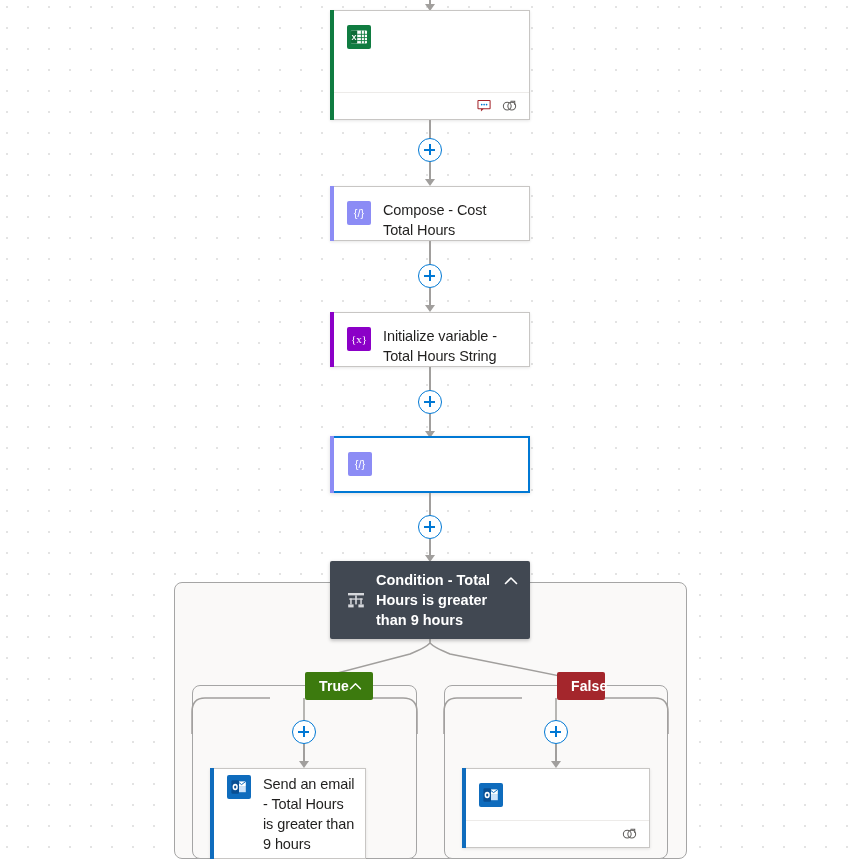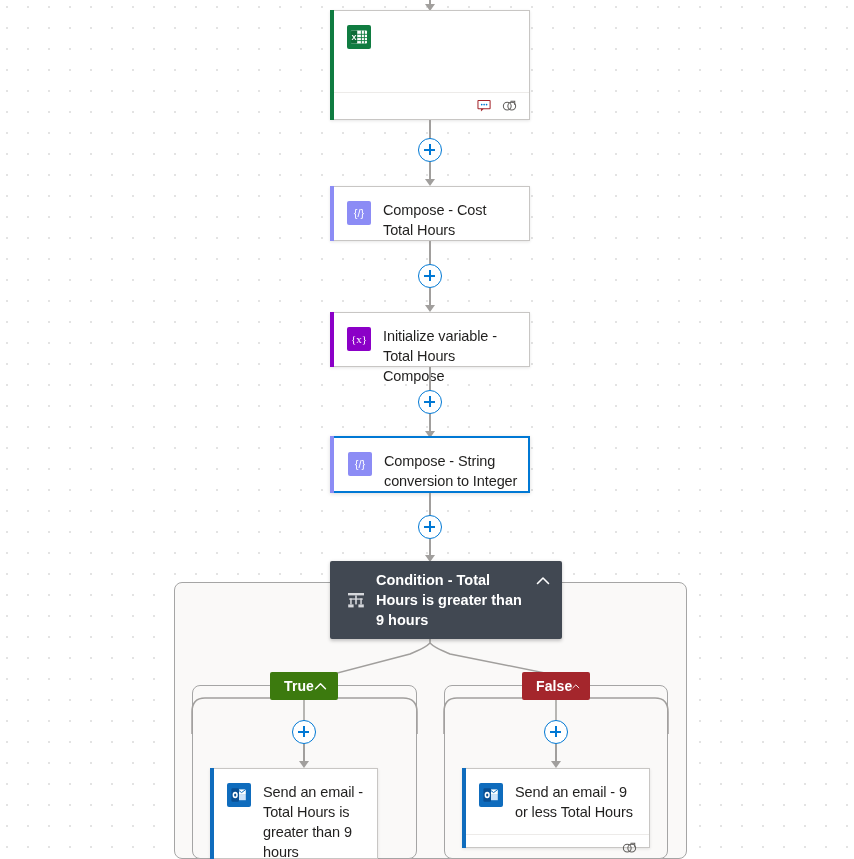--- a/index.html
+++ b/index.html
@@ -192,20 +192,21 @@
   .branch-label {
     position: absolute;
     height: 28px;
     border-radius: 2px;
     display: flex;
     align-items: center;
     padding: 0 10px 0 14px;
     box-sizing: border-box;
     cursor: pointer;
     gap: 0;
+    margin-left: 35px;
   }
   .branch-label .bl-text {
     font-size: 14px;
     font-weight: bold;
     color: #ffffff;
     letter-spacing: 0.1px;
   }
 </style>
 </head>
 <body>
@@ -272,38 +273,37 @@
   <div class="arrow-head" style="left:425px; top:305px;"></div>
 
   <div class="card" style="left:330px; top:312px; width:200px; height:55px;">
     <div class="card-accent" style="background:#8B00C7;"></div>
     <div class="card-head">
       <div class="card-icon" style="background:#8B00C7;">
         <svg width="20" height="20" viewBox="0 0 20 20" aria-hidden="true">
           <text x="10" y="14" font-family="Liberation Serif, serif" font-size="11" fill="#ffffff" text-anchor="middle">{x}</text>
         </svg>
       </div>
-      <div class="card-title">Initialize variable - Total Hours Compose</div>
+      <div class="card-title">Initialize variable - Total Hours String</div>
     </div>
   </div>
 
   <div class="conn" style="left:429px; top:367px; height:23px;"></div>
   <div class="plus-btn" style="left:418px; top:390px;"></div>
   <div class="conn" style="left:429px; top:414px; height:17px;"></div>
   <div class="arrow-head" style="left:425px; top:431px;"></div>
 
   <div class="card selected" style="left:330px; top:436px; width:200px; height:57px;">
     <div class="card-accent" style="background:#8C8CF5;"></div>
     <div class="card-head">
       <div class="card-icon" style="background:#8C8CF5;">
         <svg width="20" height="20" viewBox="0 0 20 20" aria-hidden="true">
           <text x="10" y="14" font-family="Liberation Sans, sans-serif" font-size="11" fill="#ffffff" text-anchor="middle">{/}</text>
         </svg>
       </div>
-      <div class="card-title">Compose - String conversion to Integer</div>
     </div>
   </div>
 
   <div class="conn" style="left:429px; top:493px; height:22px;"></div>
   <div class="plus-btn" style="left:418px; top:515px;"></div>
   <div class="conn" style="left:429px; top:539px; height:16px;"></div>
   <div class="arrow-head" style="left:425px; top:555px;"></div>
 
   <div class="scope-outer" style="left:174px; top:582px; width:513px; height:277px;"></div>
 
@@ -324,21 +324,21 @@
 
     <path d="M338,14 L403,14 Q417,14 417,28 L417,50" stroke="#a19f9d" stroke-width="1.5" fill="none"></path>
     <path d="M270,14 L205,14 Q192,14 192,28 L192,50" stroke="#a19f9d" stroke-width="1.5" fill="none"></path>
     <path d="M304,14 L304,48" stroke="#a19f9d" stroke-width="1.5" fill="none"></path>
 
     <path d="M590,14 L655,14 Q668,14 668,28 L668,50" stroke="#a19f9d" stroke-width="1.5" fill="none"></path>
     <path d="M522,14 L457,14 Q444,14 444,28 L444,50" stroke="#a19f9d" stroke-width="1.5" fill="none"></path>
     <path d="M556,14 L556,48" stroke="#a19f9d" stroke-width="1.5" fill="none"></path>
   </svg>
 
-  <div class="cond-card" style="left:330px; top:561px; width:232px; height:78px;">
+  <div class="cond-card" style="left:330px; top:561px; width:200px; height:78px;">
     <div class="cond-icon">
       <svg width="20" height="20" viewBox="0 0 20 20" aria-hidden="true">
         <rect x="2" y="3" width="16" height="2.4" fill="#d6d8dc"></rect>
         <rect x="9.2" y="5.4" width="1.6" height="9" fill="#d6d8dc"></rect>
         <rect x="4.2" y="8.4" width="1.5" height="6" fill="#d6d8dc"></rect>
         <rect x="14.3" y="8.4" width="1.5" height="6" fill="#d6d8dc"></rect>
         <rect x="3.2" y="8.4" width="13.6" height="1.3" fill="#d6d8dc"></rect>
         <rect x="2.2" y="14.4" width="5.4" height="3" fill="#d6d8dc"></rect>
         <rect x="12.4" y="14.4" width="5.4" height="3" fill="#d6d8dc"></rect>
       </svg>
@@ -351,32 +351,32 @@
     </div>
   </div>
 
   <div class="branch-label" style="left:270px; top:672px; width:68px; background:#3C7A0E;">
     <span class="bl-text">True</span>
     <svg width="13" height="9" viewBox="0 0 14 10" aria-hidden="true">
       <path d="M1.5 7.5 L7 2 L12.5 7.5" fill="none" stroke="#ffffff" stroke-width="1.6" stroke-linecap="round" stroke-linejoin="round"></path>
     </svg>
   </div>
 
-  <div class="branch-label" style="left:522px; top:672px; width:68px; background:#A4262C;">
+  <div class="branch-label" style="left:522px; top:672px; width:48px; background:#A4262C;">
     <span class="bl-text">False</span>
     <svg width="13" height="9" viewBox="0 0 14 10" aria-hidden="true">
       <path d="M1.5 7.5 L7 2 L12.5 7.5" fill="none" stroke="#ffffff" stroke-width="1.6" stroke-linecap="round" stroke-linejoin="round"></path>
     </svg>
   </div>
 
   <div class="plus-btn" style="left:292px; top:720px;"></div>
   <div class="conn" style="left:303px; top:744px; height:17px;"></div>
   <div class="arrow-head" style="left:299px; top:761px;"></div>
 
-  <div class="card" style="left:210px; top:768px; width:168px; height:91px;">
+  <div class="card" style="left:210px; top:768px; width:156px; height:91px;justify-content:center;">
     <div class="card-accent" style="background:#0F6CBD;"></div>
     <div class="card-head">
       <div class="card-icon" style="background:#0F6CBD;">
         <svg width="18" height="18" viewBox="0 0 18 18" aria-hidden="true">
           <rect x="7.4" y="3.4" width="8.4" height="5.4" fill="#ffffff"></rect>
           <rect x="7.4" y="9.0" width="8.4" height="5.2" fill="#cfe4fa"></rect>
           <path d="M7.4 3.4 L11.6 6.6 L15.8 3.4" fill="none" stroke="#0F6CBD" stroke-width="1"></path>
           <rect x="1.4" y="2.2" width="7.6" height="13.6" rx="1.2" fill="#0A4F93"></rect>
           <ellipse cx="5.2" cy="9" rx="2.6" ry="3.2" fill="#ffffff"></ellipse>
           <ellipse cx="5.2" cy="9" rx="1.1" ry="1.6" fill="#0A4F93"></ellipse>
@@ -397,21 +397,20 @@
       <div class="card-icon" style="background:#0F6CBD;">
         <svg width="18" height="18" viewBox="0 0 18 18" aria-hidden="true">
           <rect x="7.4" y="3.4" width="8.4" height="5.4" fill="#ffffff"></rect>
           <rect x="7.4" y="9.0" width="8.4" height="5.2" fill="#cfe4fa"></rect>
           <path d="M7.4 3.4 L11.6 6.6 L15.8 3.4" fill="none" stroke="#0F6CBD" stroke-width="1"></path>
           <rect x="1.4" y="2.2" width="7.6" height="13.6" rx="1.2" fill="#0A4F93"></rect>
           <ellipse cx="5.2" cy="9" rx="2.6" ry="3.2" fill="#ffffff"></ellipse>
           <ellipse cx="5.2" cy="9" rx="1.1" ry="1.6" fill="#0A4F93"></ellipse>
         </svg>
       </div>
-      <div class="card-title">Send an email - 9 or less Total Hours</div>
     </div>
     <div class="card-foot">
       <svg class="foot-icon" viewBox="0 0 16 15" aria-hidden="true">
         <circle cx="5.6" cy="7.6" r="4.2" fill="none" stroke="#605e5c" stroke-width="1.1"></circle>
         <circle cx="10.4" cy="7.6" r="4.2" fill="none" stroke="#605e5c" stroke-width="1.1"></circle>
         <path d="M9.4 2.4 L13.6 2.4 L13.6 6.0" fill="none" stroke="#605e5c" stroke-width="1.1" stroke-linecap="round"></path>
       </svg>
     </div>
   </div>
 

